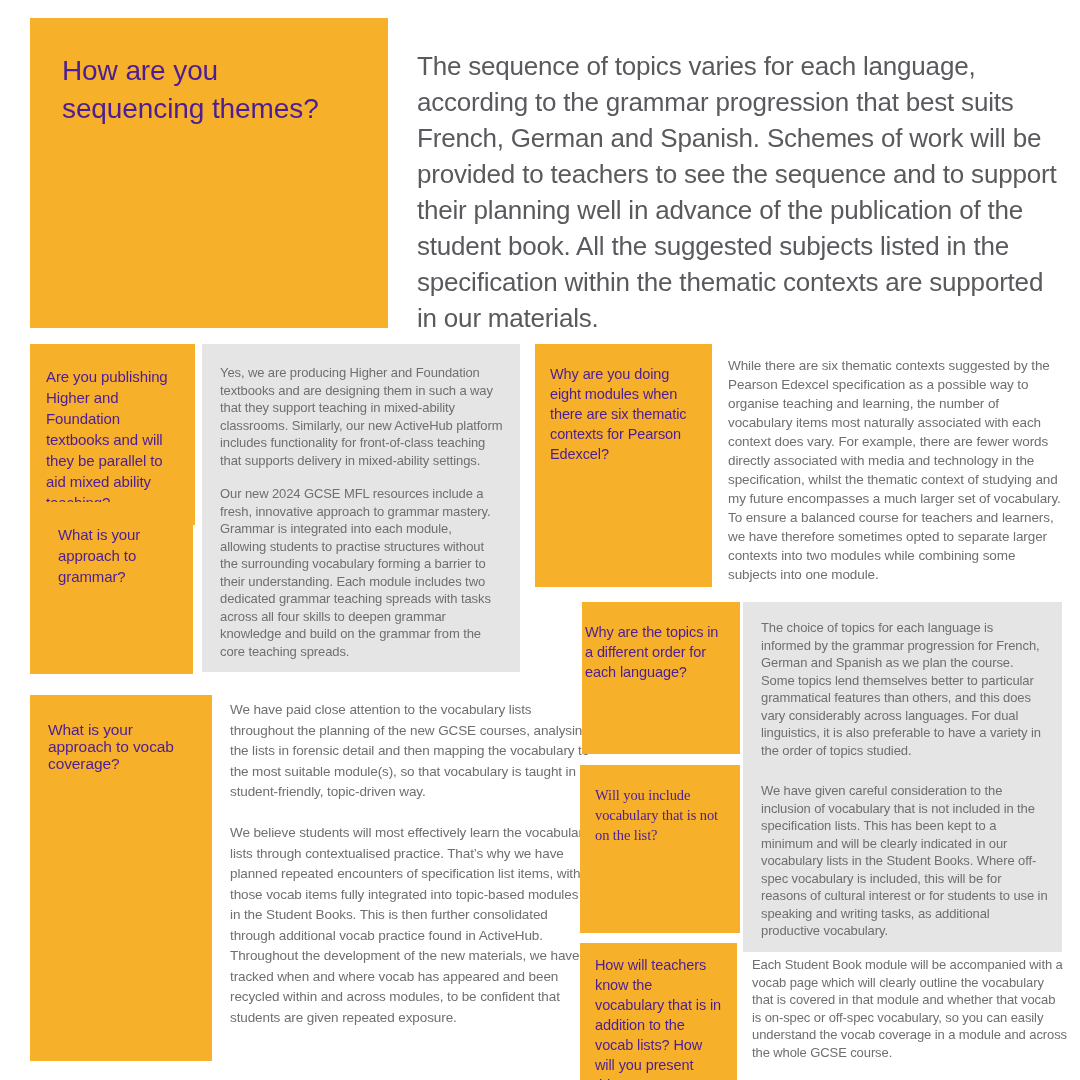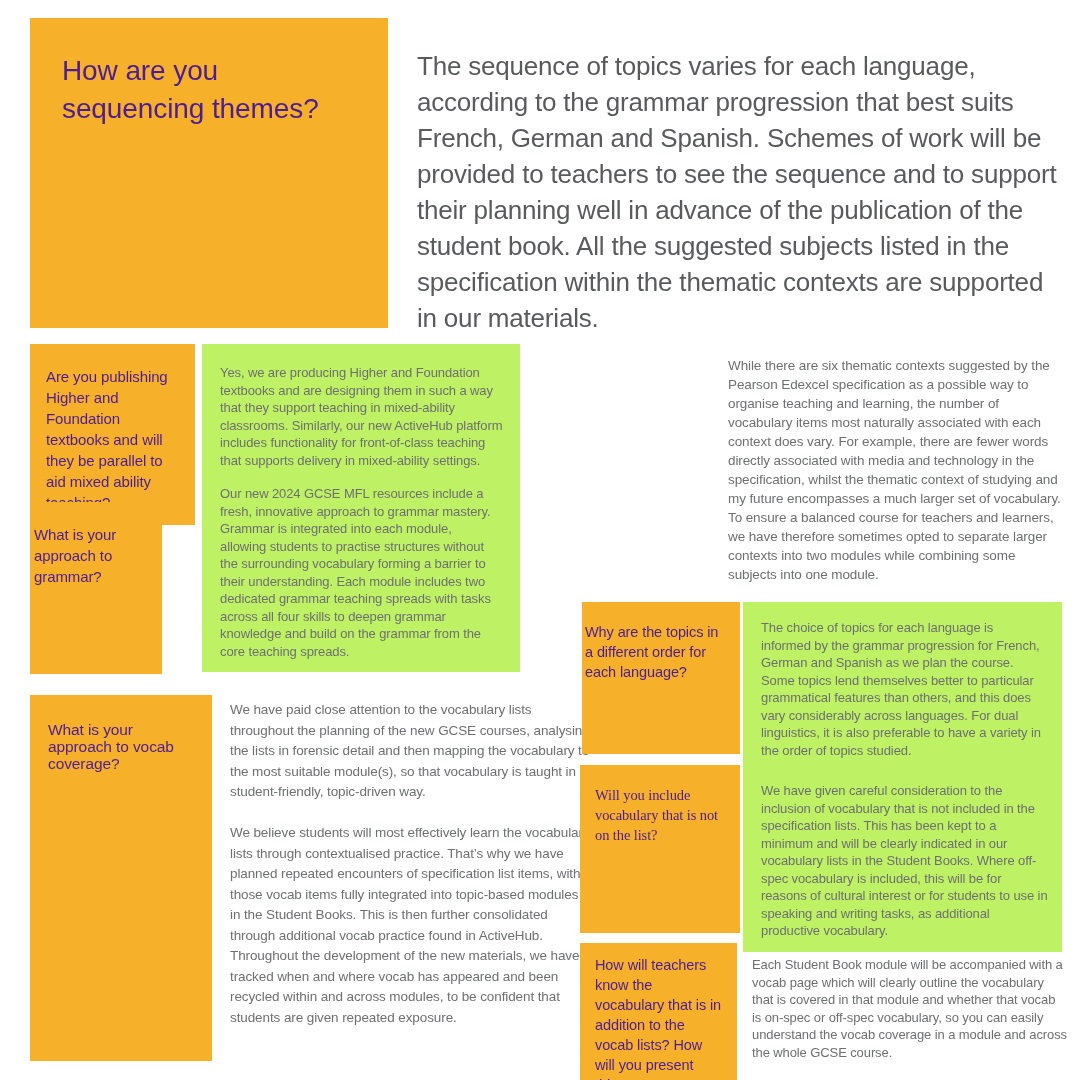--- a/index.html
+++ b/index.html
@@ -13,37 +13,37 @@
   .qtext{
     color:#4c1d95;letter-spacing:-0.1px;
   }
   .hero-qbox{left:30px;top:18px;width:358px;height:310px;}
   .hero-qtext{padding:34px 24px 0 32px;font-size:28px;line-height:38px;}
   .hero-answer{
     position:absolute;left:417px;top:48px;width:646px;
     font-size:26px;line-height:36px;color:#595A5D;letter-spacing:-0.2px;
   }
   .abox{
-    position:absolute;background:#bef264;box-sizing:border-box;
+    position:absolute;background:#e5e5e5;box-sizing:border-box;
   }
   .atext{
     color:#6E6F71;font-size:13px;line-height:17.5px;letter-spacing:-0.1px;
   }
   .awhite{
     position:absolute;color:#6E6F71;letter-spacing:-0.1px;
   }
   .multi{white-space:pre-line;}
   .q-sm{font-size:15px;line-height:21px;}
   .q-rt{font-size:14.5px;line-height:20px;}
 
   
   .f0-q{left:30px;top:344px;width:165px;min-height:147px;padding:22px 12px 12px 16px;}
   .f0-a{left:202px;top:344px;width:318px;min-height:147px;padding:20px 14px 12px 18px;}
   
-  .f1-q{left:30px;top:502px;width:132px;min-height:172px;padding:22px 12px 12px 4px;}
+  .f1-q{left:30px;top:502px;width:163px;min-height:172px;padding:22px 12px 12px 28px;}
   .f1-a{left:202px;top:472px;width:318px;min-height:172px;padding:13px 28px 12px 18px;}
   
   .f2-q{left:30px;top:695px;width:182px;min-height:366px;padding:26px 14px 12px 18px;font-size:15.5px;line-height:17px;}
   .f2-a{left:230px;top:700px;width:362px;font-size:13.5px;line-height:20.5px;}
   
   .f3-q{left:535px;top:344px;width:177px;min-height:243px;padding:20px 14px 12px 15px;}
   .f3-a{left:728px;top:356px;width:338px;font-size:13.5px;line-height:19px;}
   
   .f4-q{left:582px;top:602px;width:158px;min-height:152px;padding:20px 12px 12px 3px;}
   .f4-a{left:743px;top:602px;width:319px;min-height:152px;padding:17px 16px 12px 18px;}
@@ -68,20 +68,21 @@
   <div class="abox atext f0-a">Yes, we are producing Higher and Foundation textbooks and are designing them in such a way that they support teaching in mixed-ability classrooms. Similarly, our new ActiveHub platform includes functionality for front-of-class teaching that supports delivery in mixed-ability settings.</div>
 
   <div class="qbox qtext q-sm f1-q">What is your approach to grammar?</div>
   <div class="abox atext f1-a">Our new 2024 GCSE MFL resources include a fresh, innovative approach to grammar mastery. Grammar is integrated into each module, allowing students to practise structures without the surrounding vocabulary forming a barrier to their understanding. Each module includes two dedicated grammar teaching spreads with tasks across all four skills to deepen grammar knowledge and build on the grammar from the core teaching spreads.</div>
 
   <div class="qbox qtext f2-q">What is your approach to vocab coverage?</div>
   <div class="awhite multi f2-a">We have paid close attention to the vocabulary lists throughout the planning of the new GCSE courses, analysing the lists in forensic detail and then mapping the vocabulary to the most suitable module(s), so that vocabulary is taught in a student-friendly, topic-driven way.
 
 We believe students will most effectively learn the vocabulary lists through contextualised practice. That’s why we have planned repeated encounters of specification list items, with those vocab items fully integrated into topic-based modules in the Student Books. This is then further consolidated through additional vocab practice found in ActiveHub. Throughout the development of the new materials, we have tracked when and where vocab has appeared and been recycled within and across modules, to be confident that students are given repeated exposure.</div>
 
+  <div class="qbox qtext q-rt f3-q">Why are you doing eight modules when there are six thematic contexts for Pearson Edexcel?</div>
   <div class="awhite f3-a">While there are six thematic contexts suggested by the Pearson Edexcel specification as a possible way to organise teaching and learning, the number of vocabulary items most naturally associated with each context does vary. For example, there are fewer words directly associated with media and technology in the specification, whilst the thematic context of studying and my future encompasses a much larger set of vocabulary. To ensure a balanced course for teachers and learners, we have therefore sometimes opted to separate larger contexts into two modules while combining some subjects into one module.</div>
 
   <div class="qbox qtext q-rt f4-q">Why are the topics in a different order for each language?</div>
   <div class="abox atext f4-a">The choice of topics for each language is informed by the grammar progression for French, German and Spanish as we plan the course. Some topics lend themselves better to particular grammatical features than others, and this does vary considerably across languages. For dual linguistics, it is also preferable to have a variety in the order of topics studied.</div>
 
   <div class="qbox qtext q-rt f5-q">Will you include vocabulary that is not on the list?</div>
   <div class="abox atext f5-a">We have given careful consideration to the inclusion of vocabulary that is not included in the specification lists. This has been kept to a minimum and will be clearly indicated in our vocabulary lists in the Student Books. Where off-spec vocabulary is included, this will be for reasons of cultural interest or for students to use in speaking and writing tasks, as additional productive vocabulary.</div>
 
   <div class="qbox qtext f6-q">How will teachers know the vocabulary that is in addition to the vocab lists? How will you present this?</div>
   <div class="awhite f6-a">Each Student Book module will be accompanied with a vocab page which will clearly outline the vocabulary that is covered in that module and whether that vocab is on-spec or off-spec vocabulary, so you can easily understand the vocab coverage in a module and across the whole GCSE course.</div>

